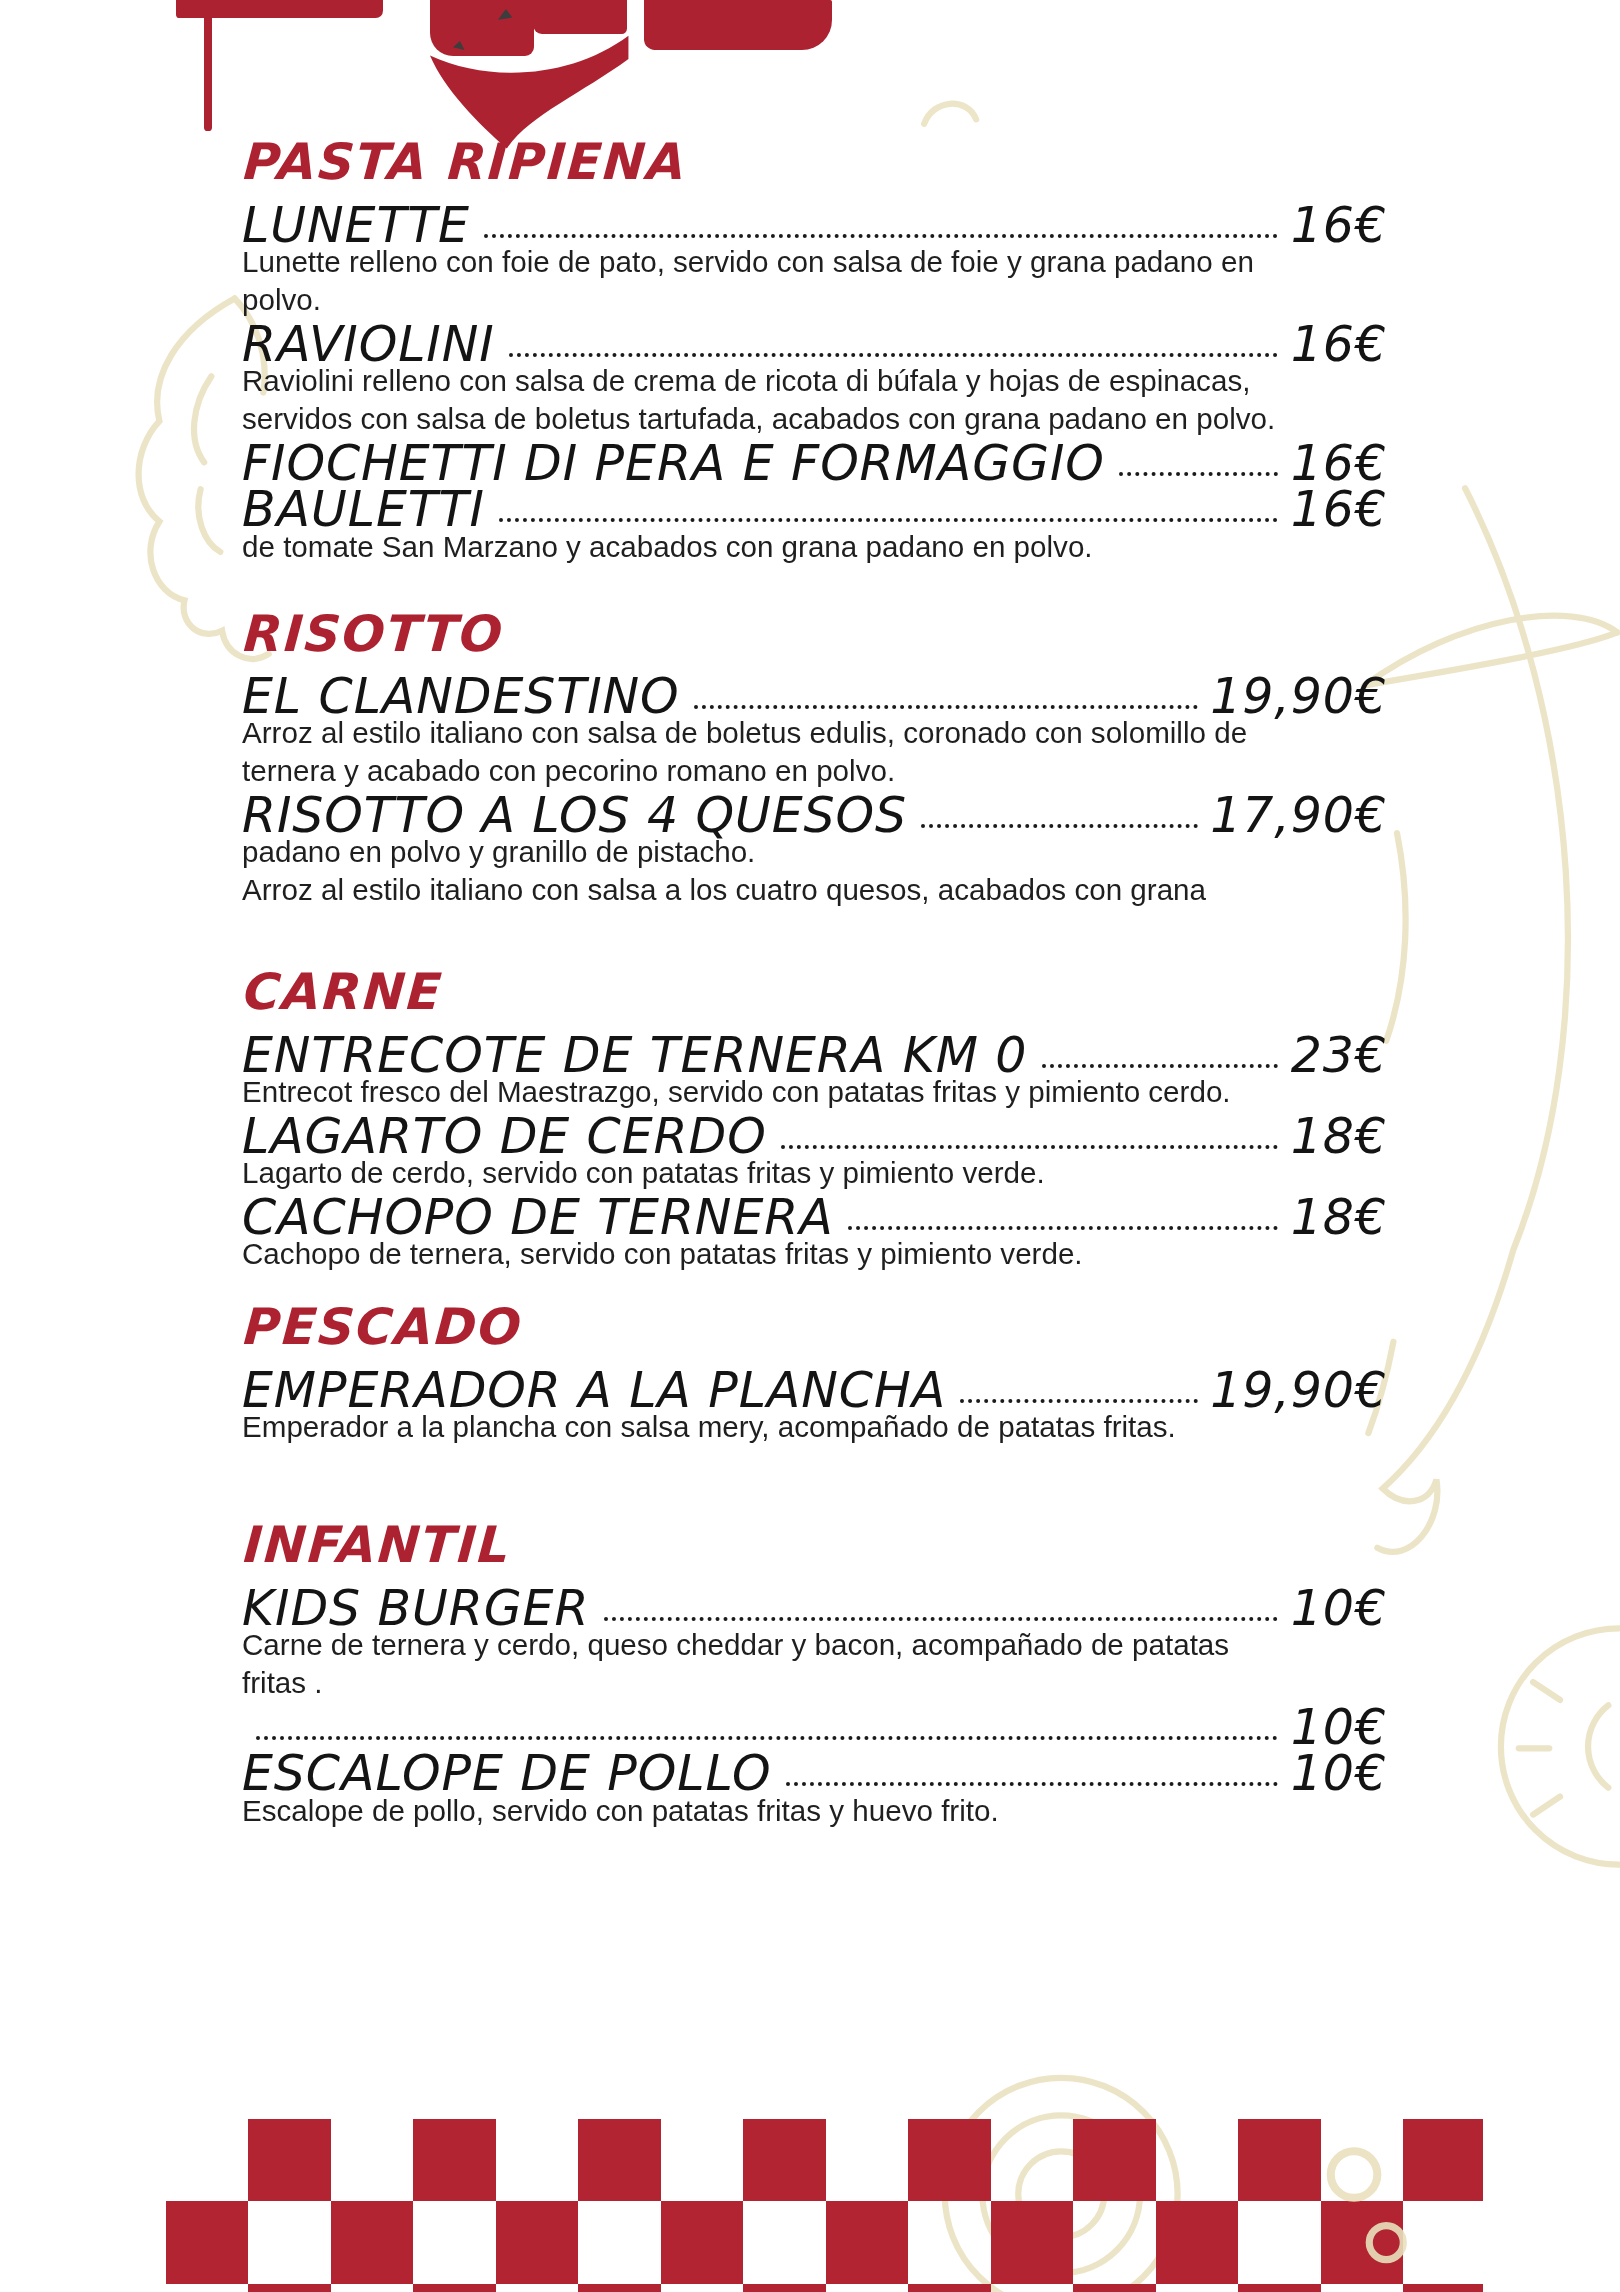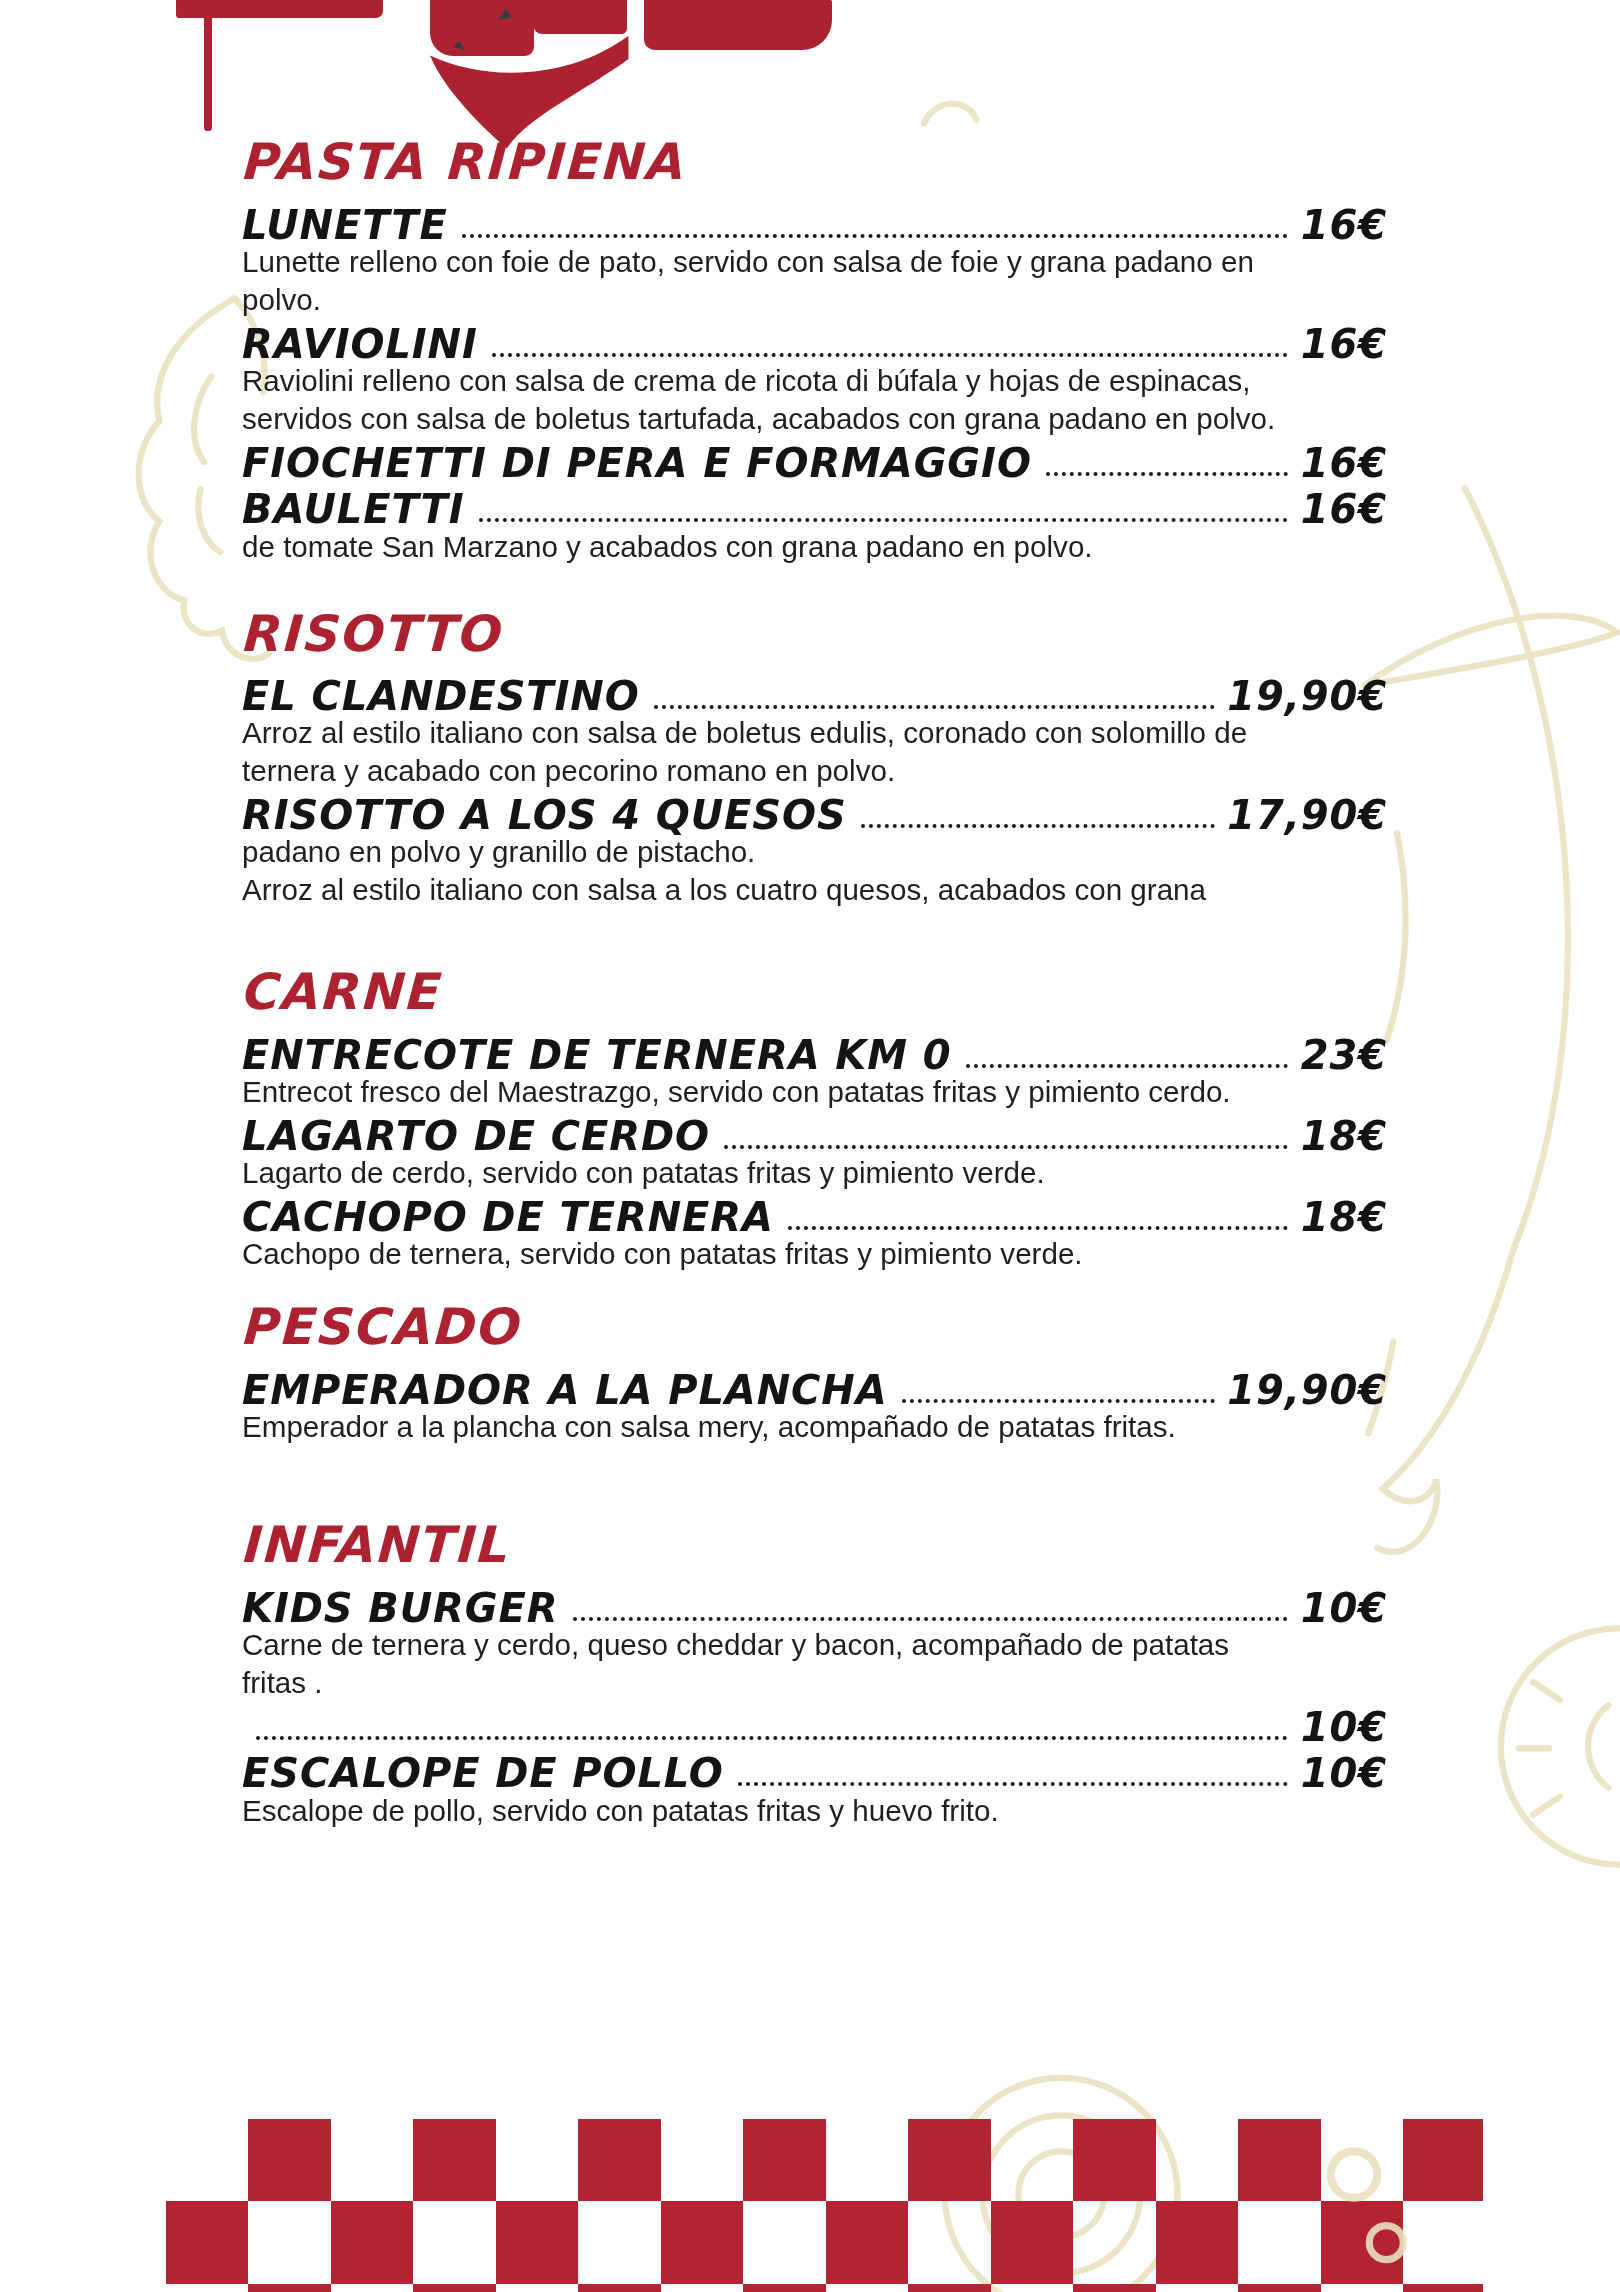--- a/index.html
+++ b/index.html
@@ -57,22 +57,22 @@
     font-style:italic;font-weight:bold;
     font-size:50px;line-height:57px;letter-spacing:1.8px;
     color:var(--red);
     margin-bottom:12.5px;
     transform:skewX(-4deg);transform-origin:left bottom;
   }
   .item{margin-bottom:3.6px;}
   .item-row{display:flex;align-items:flex-end;width:100%;}
   .item-name,.item-price{
     font-family:"DejaVu Sans", sans-serif;
-    font-style:italic;font-weight:bold;
-    font-size:40px;line-height:43px;
+    font-style:italic;font-weight:normal;
+    font-size:49px;line-height:43px;
     color:var(--ink);white-space:nowrap;letter-spacing:0.9px;
   }
   .dots{
     flex:1 1 auto;min-width:32px;
     border-bottom:4.5px dotted #1b1b1b;
     margin:0 12.5px 9px 14.3px;
   }
   .desc{margin-top:-3.6px;}
   .desc-line{
     font-family:"Liberation Sans", sans-serif;

